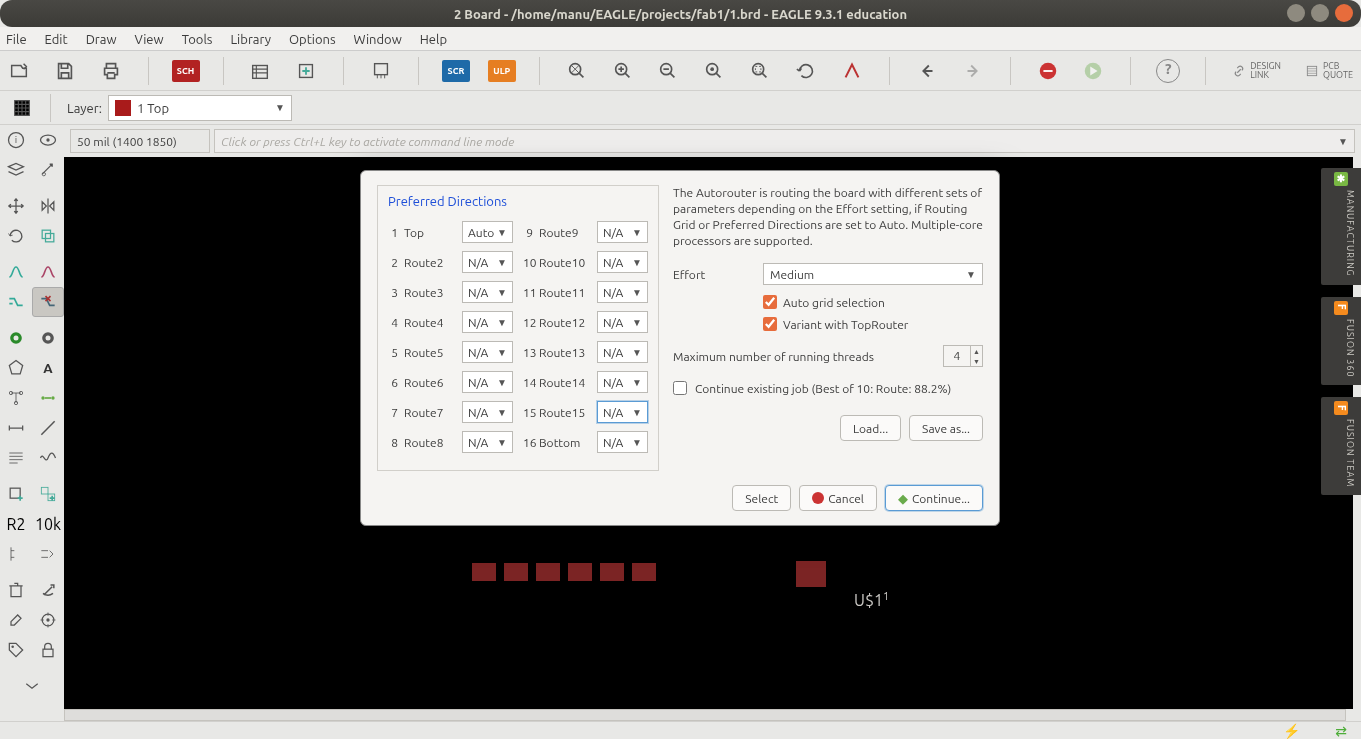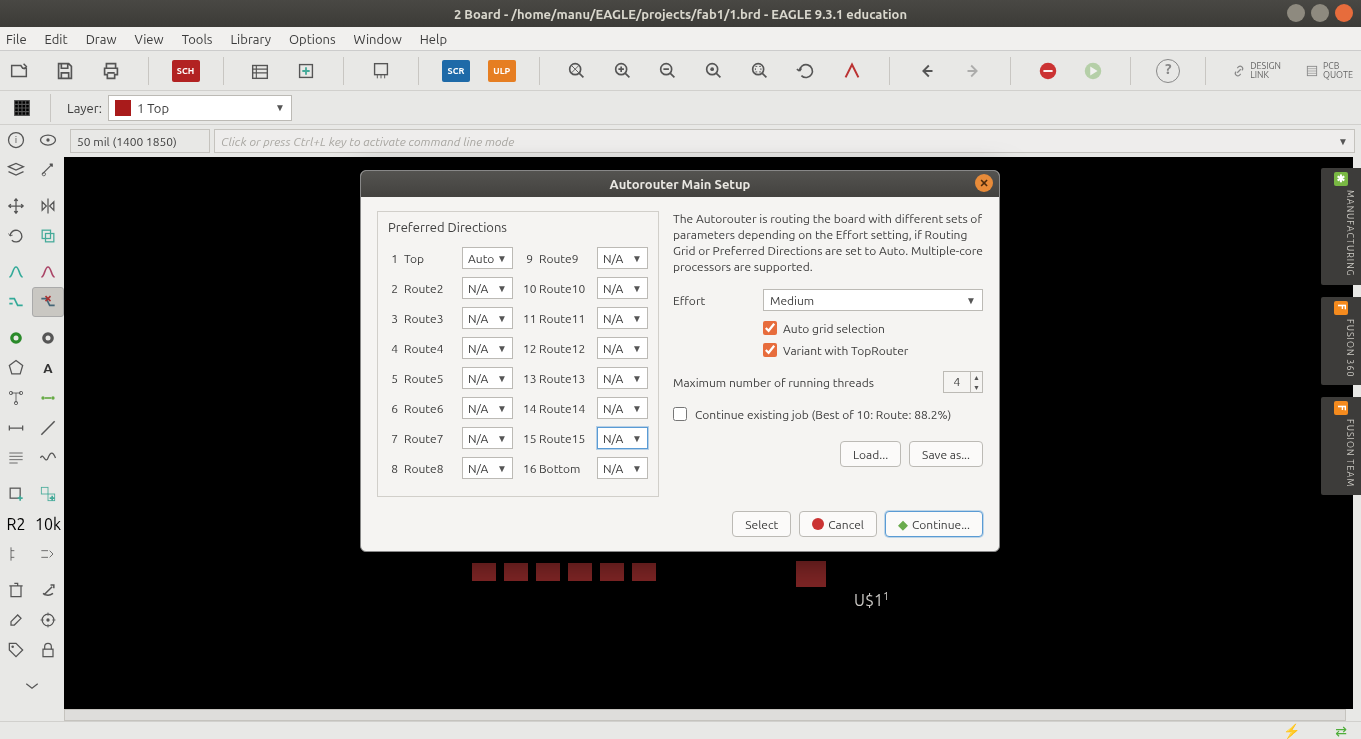--- a/index.html
+++ b/index.html
@@ -1,19 +1,19 @@
 <!DOCTYPE html>
 <html><head>
 <meta charset="utf-8">
 <style>
 * { box-sizing: border-box; margin: 0; padding: 0; font-family: Ubuntu, "Segoe UI", Arial, sans-serif; }
 body { width: 1361px; height: 739px; background: #e8e8e6; overflow: hidden; position: relative; }
 
 
-.titlebar { height: 27px; background: linear-gradient(to bottom, #494844, #3c3b37); color: #d9d7cd; display: flex; align-items: center; justify-content: center; font-size: 13px; font-weight: bold; position: relative; }
+.titlebar { height: 27px; background: linear-gradient(to bottom, #494844, #3c3b37); color: #d9d7cd; display: flex; align-items: center; justify-content: center; font-size: 13px; font-weight: bold; position: relative; border-radius: 12px; }
 .titlebar .winbtns { position: absolute; right: 8px; top: 4px; display: flex; gap: 6px; }
 .titlebar .winbtn { width: 18px; height: 18px; border-radius: 9px; }
 .winmin { background: #8e8a7f; }
 .winmax { background: #8e8a7f; }
 .winclose { background: #e76c3c; }
 
 
 .menubar { height: 24px; background: #f1f0ee; display: flex; align-items: center; padding: 0 6px; border-bottom: 1px solid #ccc; }
 .menubar span { font-size: 13px; color: #3c3c3c; margin-right: 18px; cursor: default; }
 
@@ -73,21 +73,21 @@
 .statusbar { position:absolute; left:0; right:0; bottom:0; height:18px; background:#e8e8e6; border-top:1px solid #d1d0cd; }
 .statusbar .lightning { position:absolute; right:60px; top:1px; color:#4fae3a; font-size:14px;}
 .statusbar .plug { position:absolute; right:14px; top:1px; color:#4fae3a; font-size:14px;}
 
 
 .dialog { position: absolute; left: 360px; top: 170px; width: 640px; background: #f5f4f2; border-radius: 6px; box-shadow: 0 6px 30px rgba(0,0,0,0.6); border: 1px solid #888; overflow: hidden; }
 .dlg-title { height: 26px; background: linear-gradient(to bottom, #545350, #43423f); color: #e9e7e2; font-size: 13px; font-weight: bold; display: flex; align-items: center; justify-content: center; position: relative; }
 .dlg-close { position: absolute; right: 6px; top: 3px; width: 18px; height: 18px; border-radius: 9px; background: #e88b39; display:flex; align-items:center; justify-content:center; color:#4d2b0d; font-size:11px; font-weight:bold;}
 .dlg-body { padding: 14px 16px; display: flex; gap: 14px; }
 .pd-box { border: 1px solid #d1cfca; padding: 8px 10px 12px; width: 282px; }
-.pd-title { font-size: 13px; color: #404040; margin-bottom: 8px; }
+.pd-title { font-size: 13px; color: #1d4ed8; margin-bottom: 8px; }
 .pd-grid { display: flex; gap: 10px; }
 .pd-col { flex: 1; }
 .pd-row { display: flex; align-items: center; height: 28px; gap: 6px; margin: 2px 0; font-size: 12px; color: #3c3c3c; }
 .pd-row .num { width: 10px; text-align: right; }
 .pd-row .lname { width: 52px; }
 .pd-row .sel { flex: 1; height: 22px; border: 1px solid #bcbab5; display: flex; align-items: center; padding: 0 5px; position: relative; background: #fff; font-size: 12px;}
 .pd-row .sel .caret { position: absolute; right: 5px; font-size: 10px; color: #555; }
 .pd-row .sel.hl { border: 1px solid #5a9bd4; box-shadow: 0 0 0 1px rgba(90,155,212,0.4);}
 .rpanel { flex: 1; font-size: 12px; color: #3c3c3c; }
 .rpanel .desc { line-height: 16px; margin-bottom: 14px; }
@@ -544,24 +544,20 @@
   <div class="rtab"><span class="ico ico-f">F</span><span>FUSION 360</span></div>
   <div class="rtab"><span class="ico ico-f">F</span><span>FUSION TEAM</span></div>
 </div>
 
 <div class="statusbar">
   <span class="lightning">⚡</span>
   <span class="plug">⇄</span>
 </div>
 
 <div class="dialog">
-  <div class="dlg-title">
-    <span>Autorouter Main Setup</span>
-    <div class="dlg-close">✕</div>
-  </div>
   <div class="dlg-body">
     <div class="pd-box">
       <div class="pd-title">Preferred Directions</div>
       <div class="pd-grid">
         <div class="pd-col" id="pdcol-left">
             <div class="pd-row">
               <span class="num">1</span>
               <span class="lname">Top</span>
               <div class="sel">
                 <span>Auto</span>

